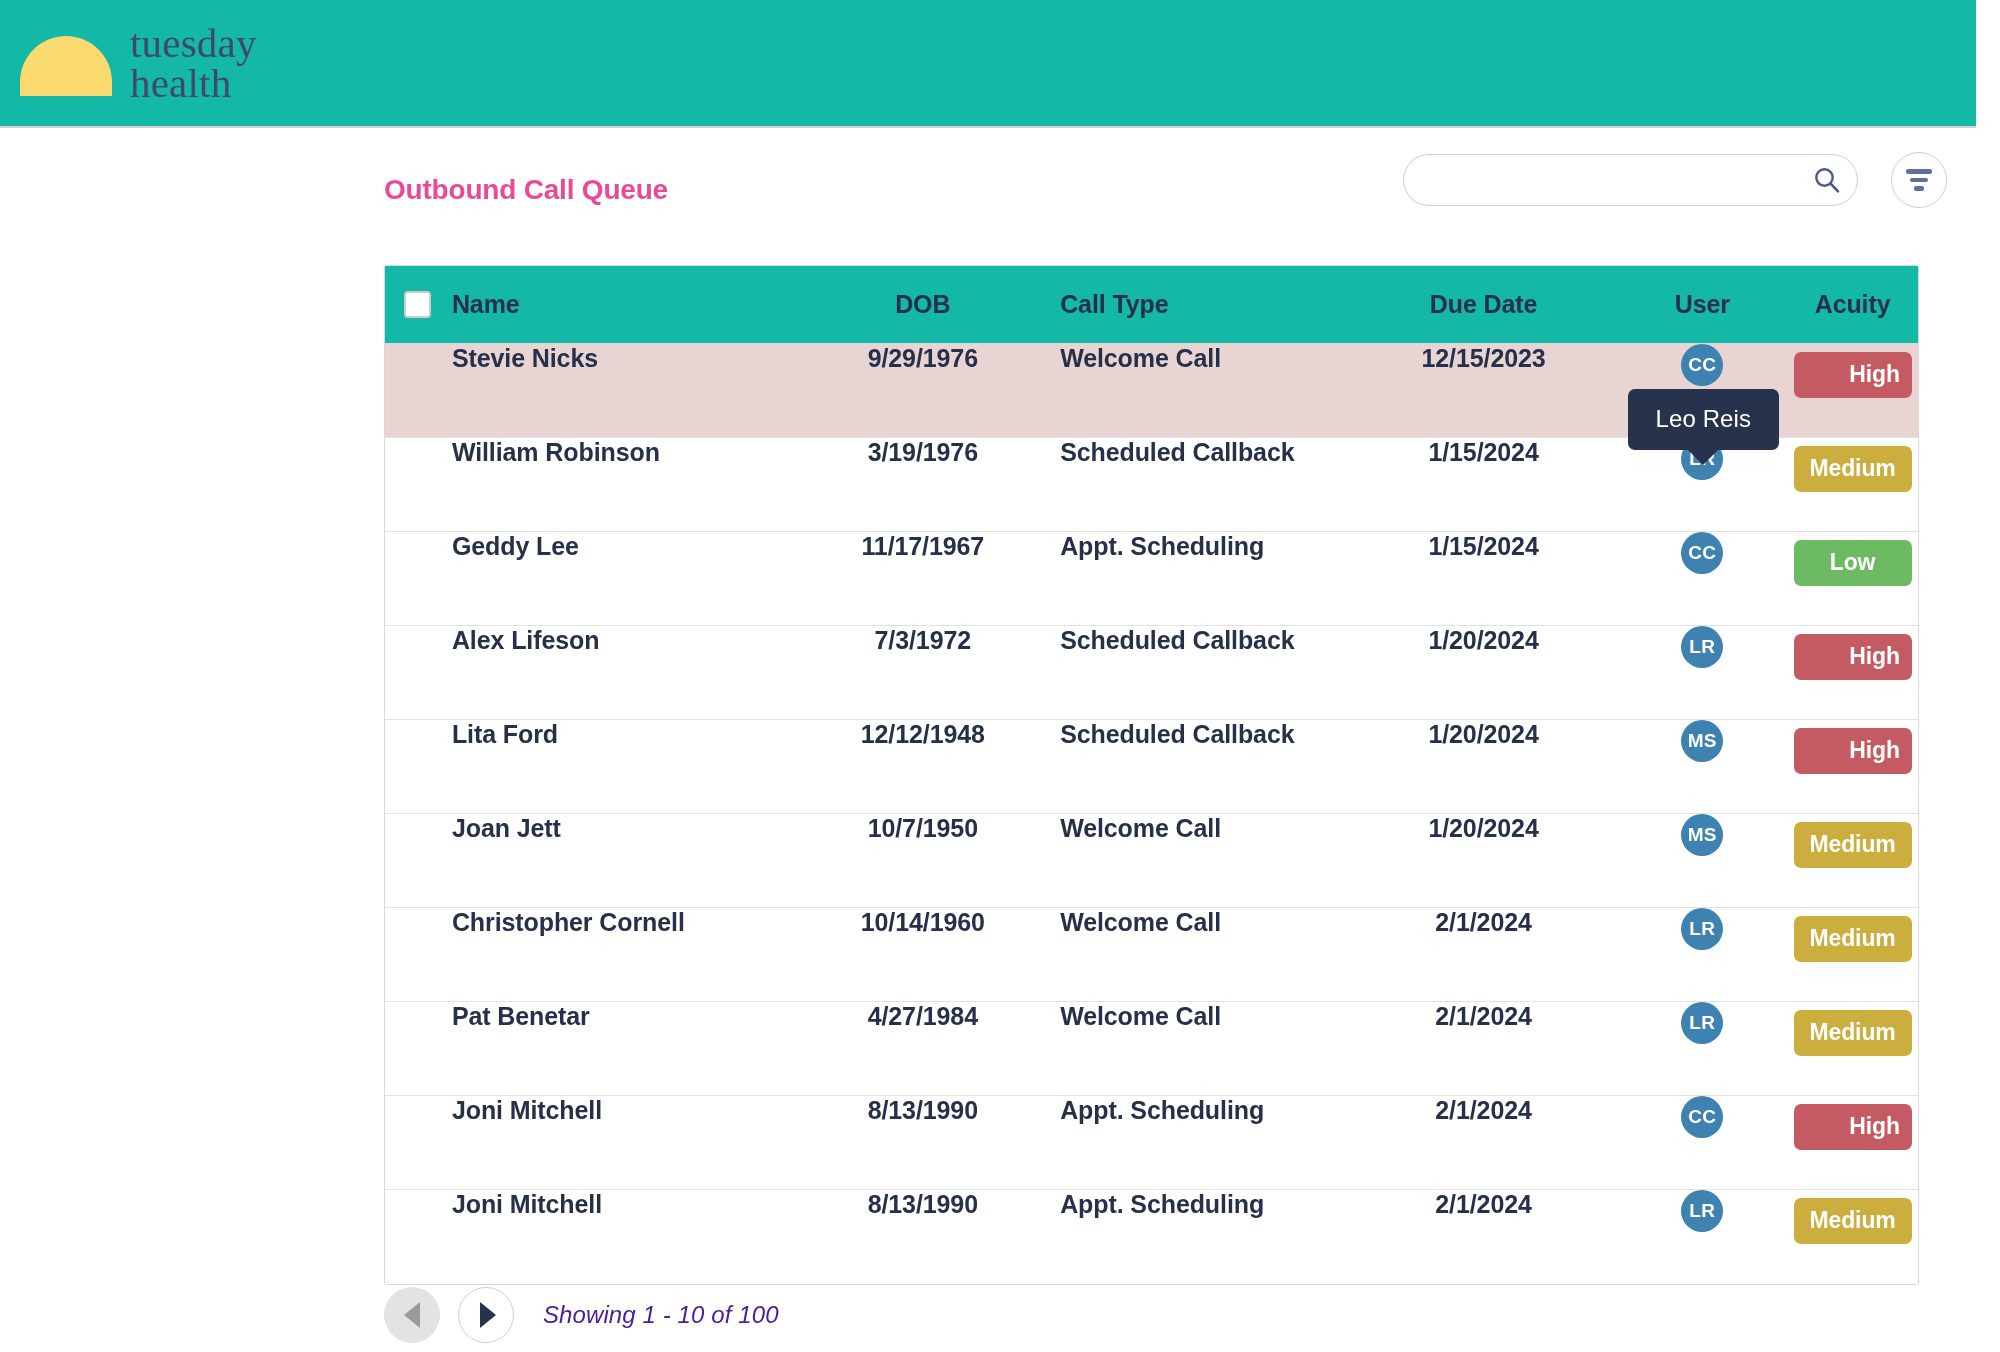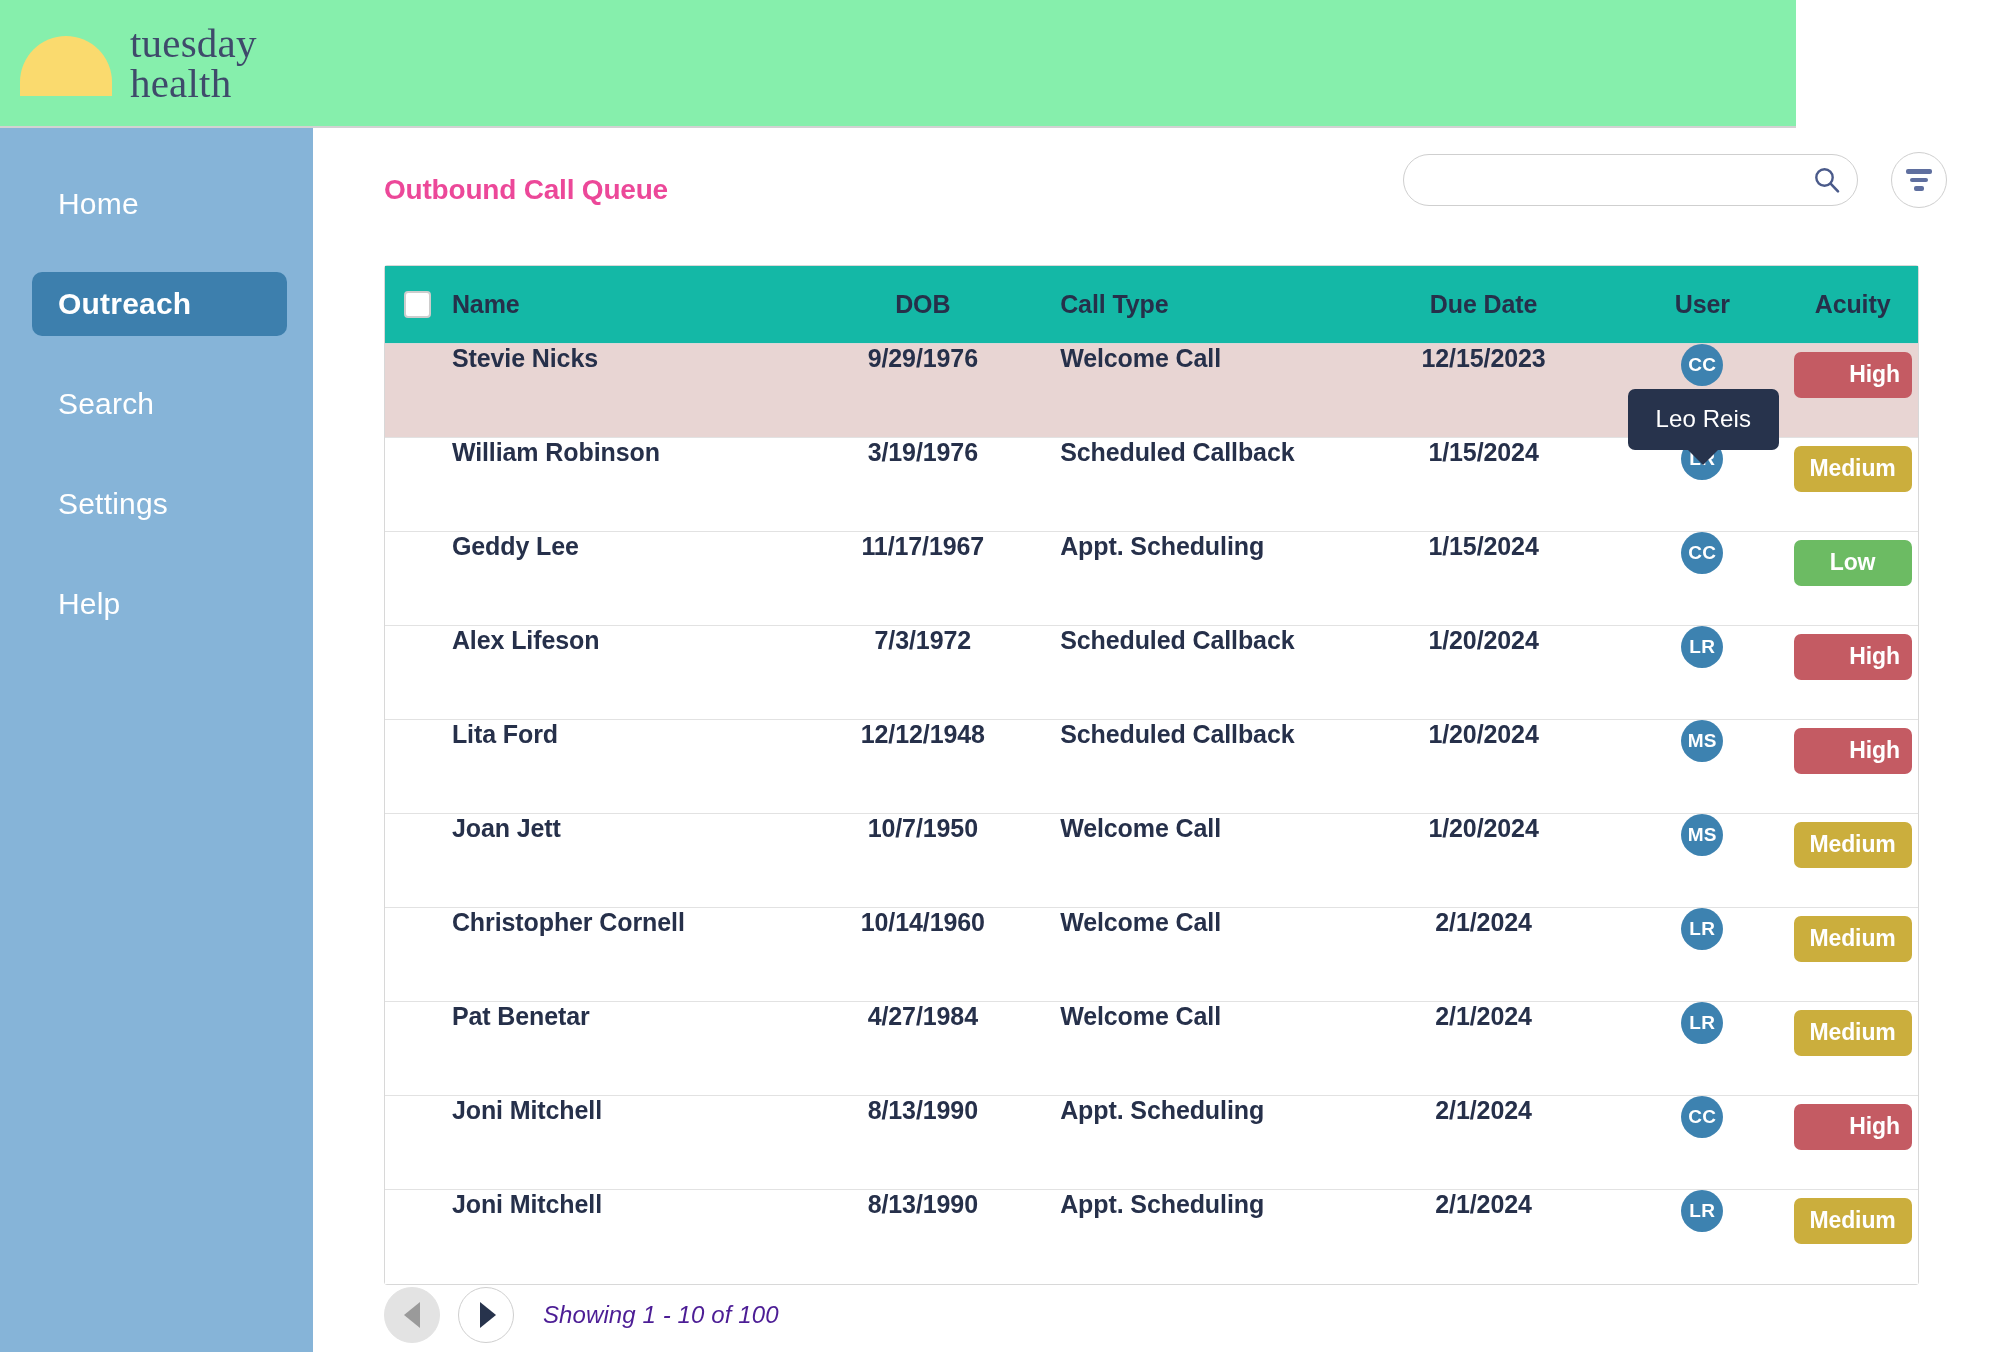--- a/index.html
+++ b/index.html
@@ -16,23 +16,23 @@
     position: relative;
     width: 2000px;
     height: 1352px;
     background: #ffffff;
   }
 
   
   .topbar {
     position: absolute;
     left: 0; top: 0;
-    width: 1796px;
+    width: 1976px;
     height: 128px;
-    background: #86efac;
+    background: #14b8a6;
     border-bottom: 2px solid #d2d2d2;
     display: flex;
     align-items: center;
   }
 
   .logo-wrap {
     display: flex;
     align-items: center;
     margin-left: 20px;
   }
@@ -365,37 +365,20 @@
   <div class="topbar">
     <div class="logo-wrap">
       <div class="logo-sun"></div>
       <div class="logo-text">
         <div class="logo-line1">tuesday</div>
         <div class="logo-line2">health</div>
       </div>
     </div>
   </div>
 
-  <nav class="sidebar">
-    <div class="nav-item">
-        <span>Home</span>
-      </div>
-    <div class="nav-item active">
-        <span>Outreach</span>
-      </div>
-    <div class="nav-item">
-        <span>Search</span>
-      </div>
-    <div class="nav-item">
-        <span>Settings</span>
-      </div>
-    <div class="nav-item">
-        <span>Help</span>
-      </div>
-  </nav>
 
   <div class="main">
 
     <div class="content-head">
       <div class="page-title">Outbound Call Queue</div>
 
       <div class="search-box">
         <input class="search-input" type="text" placeholder="" style="">
         <span class="search-icon">
           <svg width="28" height="28" viewBox="0 0 28 28">

